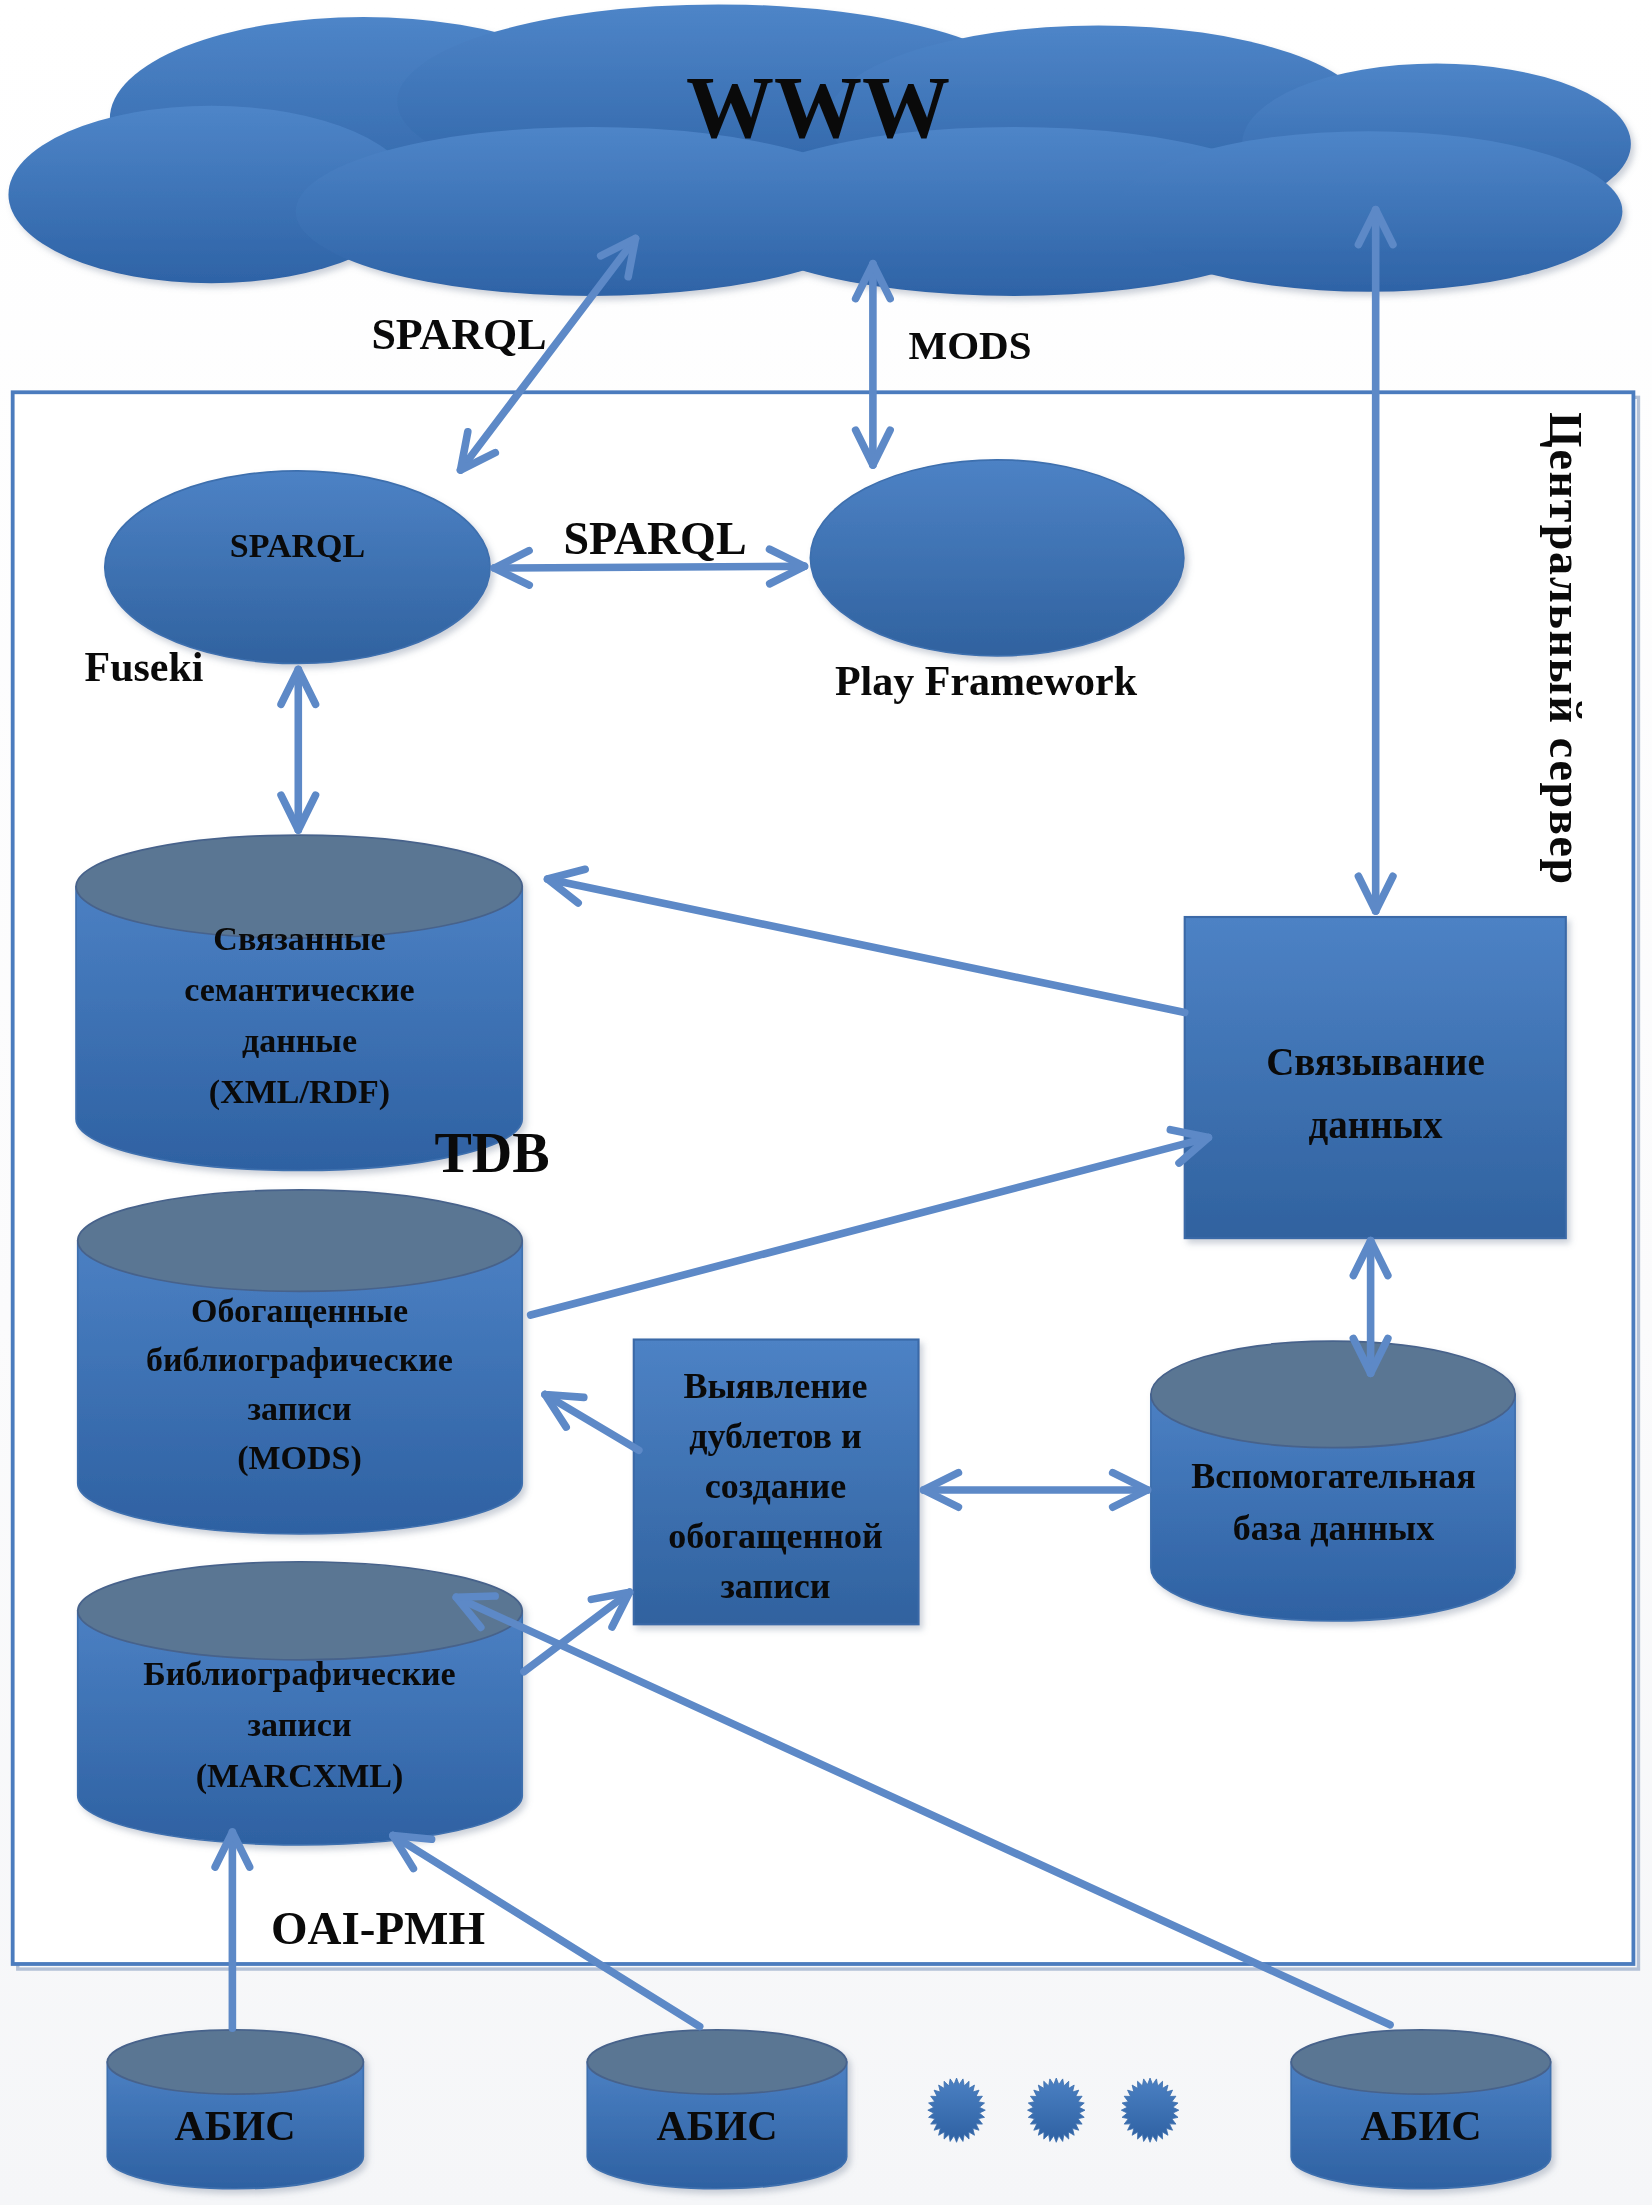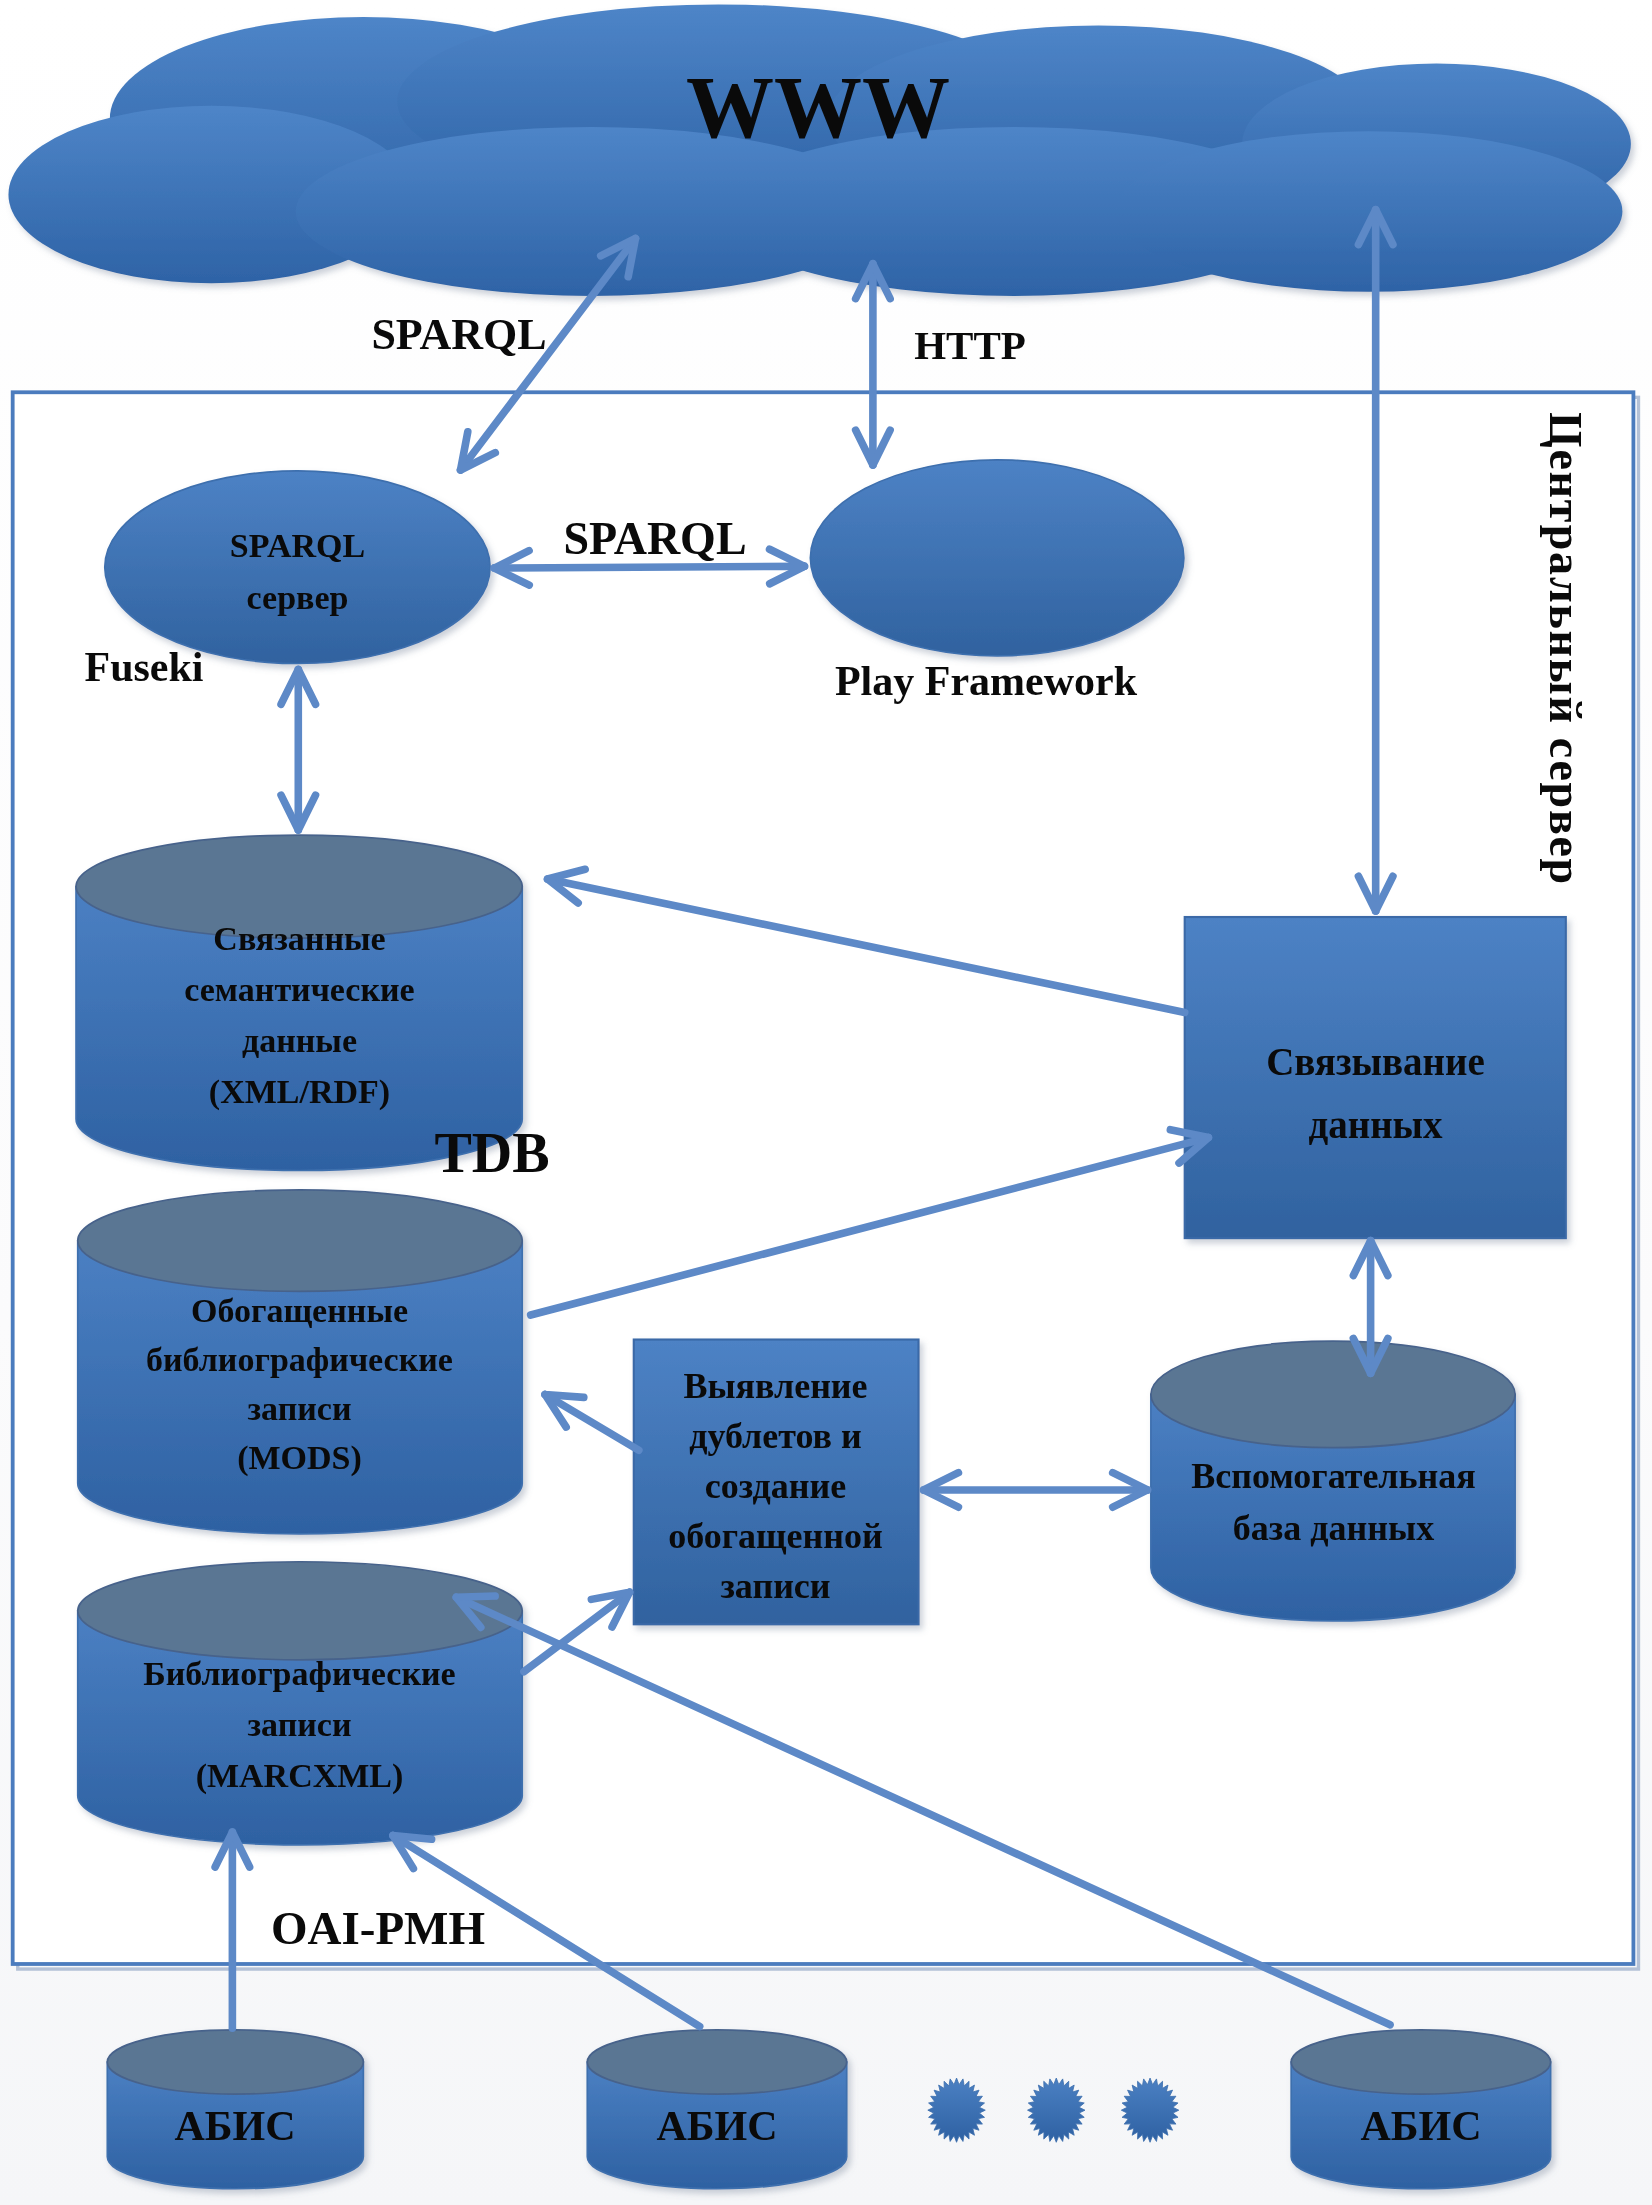--- a/index.html
+++ b/index.html
@@ -163,33 +163,32 @@
     <g id="stars">
         <polygon points="1166.0,2497.0 1159.0,2500.4 1165.1,2505.5 1157.7,2507.0 1162.6,2513.5 1155.0,2513.2 1158.6,2520.7 1151.2,2518.5 1153.2,2526.7 1146.5,2522.7 1146.8,2531.2 1141.0,2525.7 1139.6,2534.0 1135.0,2527.2 1132.0,2535.0 1129.0,2527.2 1124.4,2534.0 1123.0,2525.7 1117.2,2531.2 1117.5,2522.7 1110.8,2526.7 1112.8,2518.5 1105.4,2520.7 1109.0,2513.2 1101.4,2513.5 1106.3,2507.0 1098.9,2505.5 1105.0,2500.4 1098.0,2497.0 1105.0,2493.6 1098.9,2488.5 1106.3,2487.0 1101.4,2480.5 1109.0,2480.8 1105.4,2473.3 1112.8,2475.5 1110.8,2467.3 1117.5,2471.3 1117.2,2462.8 1123.0,2468.3 1124.4,2460.0 1129.0,2466.8 1132.0,2459.0 1135.0,2466.8 1139.6,2460.0 1141.0,2468.3 1146.8,2462.8 1146.5,2471.3 1153.2,2467.3 1151.2,2475.5 1158.6,2473.3 1155.0,2480.8 1162.6,2480.5 1157.7,2487.0 1165.1,2488.5 1159.0,2493.6" fill="url(#gradCyl)" stroke="#3e6fae" stroke-width="1"></polygon>
         <polygon points="1284.0,2497.0 1277.0,2500.4 1283.1,2505.5 1275.7,2507.0 1280.6,2513.5 1273.0,2513.2 1276.6,2520.7 1269.2,2518.5 1271.2,2526.7 1264.5,2522.7 1264.8,2531.2 1259.0,2525.7 1257.6,2534.0 1253.0,2527.2 1250.0,2535.0 1247.0,2527.2 1242.4,2534.0 1241.0,2525.7 1235.2,2531.2 1235.5,2522.7 1228.8,2526.7 1230.8,2518.5 1223.4,2520.7 1227.0,2513.2 1219.4,2513.5 1224.3,2507.0 1216.9,2505.5 1223.0,2500.4 1216.0,2497.0 1223.0,2493.6 1216.9,2488.5 1224.3,2487.0 1219.4,2480.5 1227.0,2480.8 1223.4,2473.3 1230.8,2475.5 1228.8,2467.3 1235.5,2471.3 1235.2,2462.8 1241.0,2468.3 1242.4,2460.0 1247.0,2466.8 1250.0,2459.0 1253.0,2466.8 1257.6,2460.0 1259.0,2468.3 1264.8,2462.8 1264.5,2471.3 1271.2,2467.3 1269.2,2475.5 1276.6,2473.3 1273.0,2480.8 1280.6,2480.5 1275.7,2487.0 1283.1,2488.5 1277.0,2493.6" fill="url(#gradCyl)" stroke="#3e6fae" stroke-width="1"></polygon>
         <polygon points="1395.0,2497.0 1388.0,2500.4 1394.1,2505.5 1386.7,2507.0 1391.6,2513.5 1384.0,2513.2 1387.6,2520.7 1380.2,2518.5 1382.2,2526.7 1375.5,2522.7 1375.8,2531.2 1370.0,2525.7 1368.6,2534.0 1364.0,2527.2 1361.0,2535.0 1358.0,2527.2 1353.4,2534.0 1352.0,2525.7 1346.2,2531.2 1346.5,2522.7 1339.8,2526.7 1341.8,2518.5 1334.4,2520.7 1338.0,2513.2 1330.4,2513.5 1335.3,2507.0 1327.9,2505.5 1334.0,2500.4 1327.0,2497.0 1334.0,2493.6 1327.9,2488.5 1335.3,2487.0 1330.4,2480.5 1338.0,2480.8 1334.4,2473.3 1341.8,2475.5 1339.8,2467.3 1346.5,2471.3 1346.2,2462.8 1352.0,2468.3 1353.4,2460.0 1358.0,2466.8 1361.0,2459.0 1364.0,2466.8 1368.6,2460.0 1370.0,2468.3 1375.8,2462.8 1375.5,2471.3 1382.2,2467.3 1380.2,2475.5 1387.6,2473.3 1384.0,2480.8 1391.6,2480.5 1386.7,2487.0 1394.1,2488.5 1388.0,2493.6" fill="url(#gradCyl)" stroke="#3e6fae" stroke-width="1"></polygon>
       </g>
   </svg>
 
   <div class="lbl" style="left:818px;top:108px;font-size:88px;">WWW</div>
 
   <div class="lbl" style="left:459px;top:335px;font-size:44px;">SPARQL</div>
-  <div class="lbl" style="left:970px;top:345px;font-size:41px;">HTTP</div>
+  <div class="lbl" style="left:970px;top:345px;font-size:41px;">MODS</div>
   <div class="lbl" style="left:655px;top:539px;font-size:46px;">SPARQL</div>
   <div class="lbl" style="left:378px;top:1928px;font-size:47px;">OAI-PMH</div>
 
   <div class="lbl" style="left:144px;top:667px;font-size:42px;">Fuseki</div>
   <div class="lbl" style="left:986px;top:681px;font-size:42px;">Play Framework</div>
   <div class="lbl" style="left:492px;top:1153px;font-size:56px;">TDB</div>
 
   <div class="vertical-label" style="left:1592px;top:412px;font-size:46px;letter-spacing:1.7px;">Центральный сервер</div>
 
   <div class="node-text" style="left:44px;top:520px;width:507px;line-height:52px;font-size:34px;">
     <div>SPARQL</div>
-    <div>сервер</div>
   </div>
 
 
   <div class="node-text" style="left:46px;top:913px;width:507px;line-height:51px;font-size:34px;">
     <div>Связанные</div>
     <div>семантические</div>
     <div>данные</div>
     <div>(XML/RDF)</div>
   </div>
 

